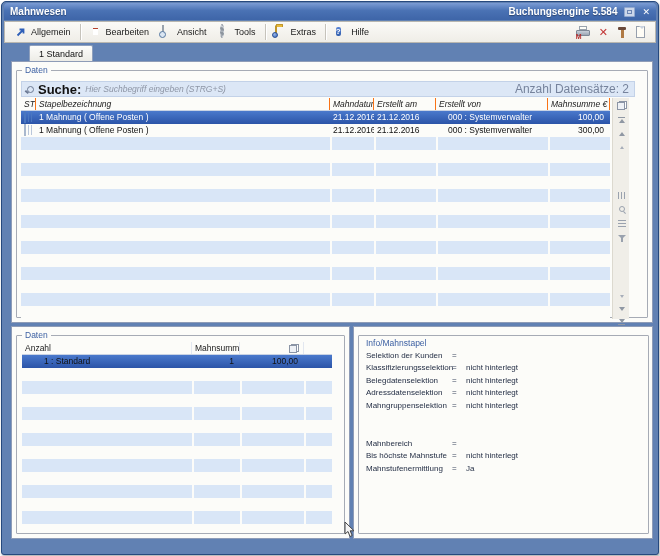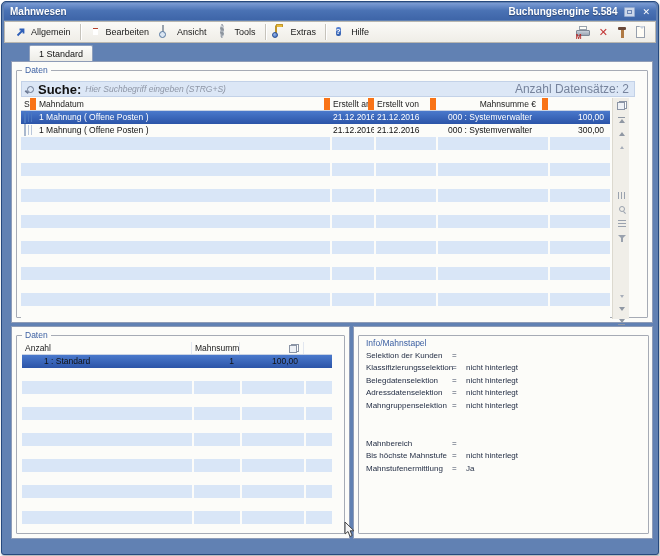--- a/index.html
+++ b/index.html
@@ -70,21 +70,21 @@
   .mag{width:7px;height:7px;border:1.5px solid #6c7a94;border-radius:50%;position:relative;flex:none;}
   .mag::after{content:"";position:absolute;left:-3px;bottom:-1px;width:4px;height:1.5px;background:#6c7a94;transform:rotate(40deg);}
   .search-label{font-size:13px;font-weight:bold;color:#111;}
   .search-input{flex:1;border:none;background:transparent;font-size:8.5px;font-style:italic;color:#333;outline:none;padding:0;}
   .search-input::placeholder{color:#8e96a6;font-style:italic;}
   .count{font-size:12px;color:#76839c;white-space:nowrap;}
   
   .t1-row{position:absolute;left:9px;width:589px;height:13px;display:grid;
     grid-template-columns:15px 294px 44px 62px 112px 62px;font-size:8.5px;line-height:13px;color:#111;}
   .t1-head{top:36px;border-bottom:1px solid #c9d3e4;color:#222;}
-  .t1-head>div{border-right:6px solid #f97316;padding-left:3px;overflow:hidden;white-space:nowrap;}
+  .t1-head>div{border-right:1px solid #f97316;padding-left:3px;overflow:hidden;white-space:nowrap;font-style:italic;}
   .cell{padding-left:3px;overflow:hidden;white-space:nowrap;}
   .cell.r{text-align:right;padding-right:6px;}
   .cell.ind{padding-left:12px;}
   .row-sel{background:linear-gradient(#4a79cc,#2b54a8);color:#fff;}
   .stripes1{position:absolute;left:9px;top:75px;width:589px;height:182px;
     background:repeating-linear-gradient(180deg,#d9e6f7 0 13px,#fcfcf9 13px 26px);}
   .stripes2{position:absolute;left:10px;top:41px;width:310px;height:156px;
     background:repeating-linear-gradient(180deg,#fcfcf9 0 13px,#d9e6f7 13px 26px);}
   .vsep{position:absolute;width:2px;background:#fcfcf9;}
   .grid-ico{width:10px;height:8px;border:1px solid #4a77c0;background:#fff;position:relative;margin:2px auto 0;}
@@ -189,20 +189,21 @@
 
     <div class="searchbar">
       <span class="mag"></span>
       <span class="search-label">Suche:</span>
       <input class="search-input" placeholder="Hier Suchbegriff eingeben (STRG+S)" style="">
       <span class="count">Anzahl Datensätze: 2</span>
     </div>
 
     <div class="t1-row t1-head">
       <div>ST</div>
+      <div>Stapelbezeichnung</div>
       <div>Mahndatum</div>
       <div>Erstellt am</div>
       <div>Erstellt von</div>
       <div style="text-align:right;padding-right:6px;">Mahnsumme €</div>
     </div>
 
     <div class="t1-row row-sel" style="top:49px;">
       <div class="cell"><span class="grid-ico"></span></div>
       <div class="cell">1 Mahnung ( Offene Posten )</div>
       <div class="cell">21.12.2016</div>

